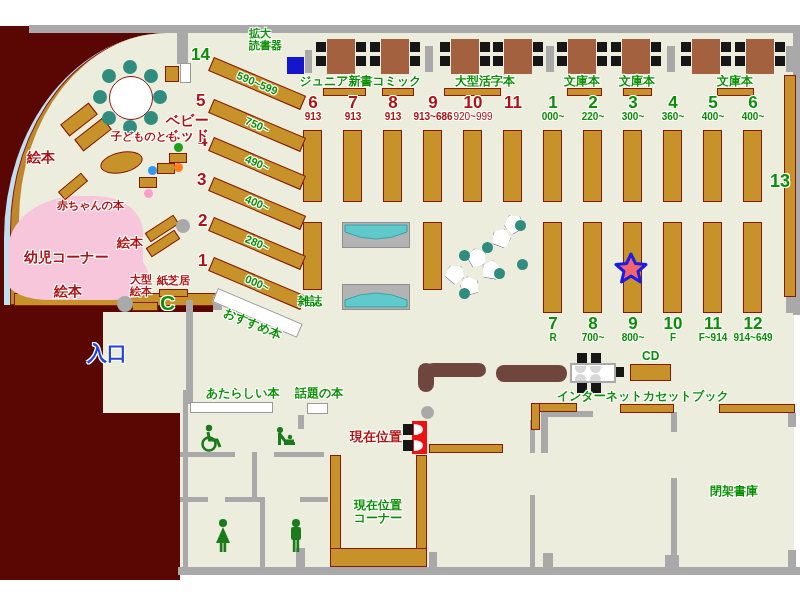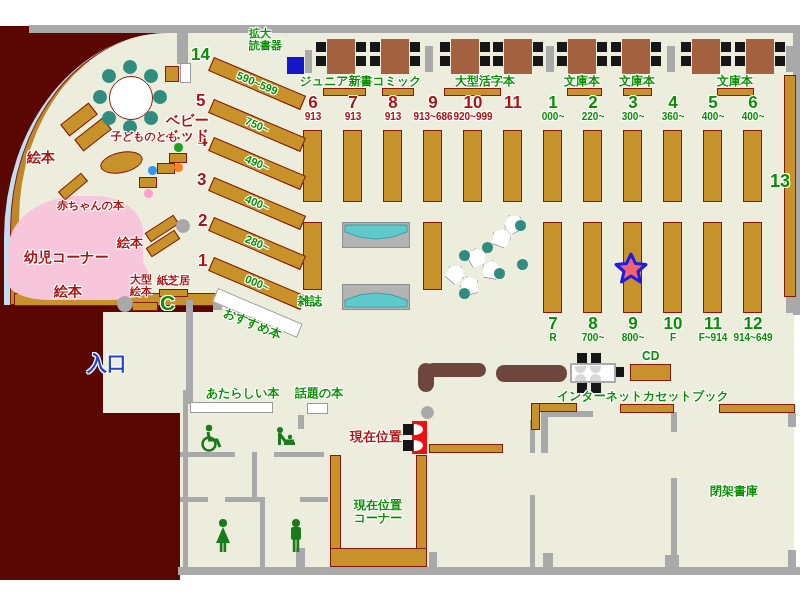--- a/index.html
+++ b/index.html
@@ -177,21 +177,21 @@
         <span class="rng" style="display: block; font-weight: bold;">913</span>
       </div>
       <div class="shelf" style="left: 423px; top: 130px; width: 19px; height: 72px;"></div>
       <div class="colhead r" style="left: 410px; top: 94px; text-shadow: rgb(255, 255, 255) -1px -1px 0px, rgb(255, 255, 255) 1px -1px 0px, rgb(255, 255, 255) -1px 1px 0px, rgb(255, 255, 255) 1px 1px 0px;">
         <span class="num lbl-in" style="display: block; font-weight: bold;">9</span>
         <span class="rng" style="display: block; font-weight: bold;">913~686</span>
       </div>
       <div class="shelf" style="left: 463px; top: 130px; width: 19px; height: 72px;"></div>
       <div class="colhead r" style="left: 450px; top: 94px; text-shadow: rgb(255, 255, 255) -1px -1px 0px, rgb(255, 255, 255) 1px -1px 0px, rgb(255, 255, 255) -1px 1px 0px, rgb(255, 255, 255) 1px 1px 0px;">
         <span class="num lbl-in" style="display: block; font-weight: bold;">10</span>
-        <span class="rng" style="display: block; font-weight: bold;">920~999</span>
+        <span class="rng" style="display: block; font-weight: normal;">920~999</span>
       </div>
       <div class="shelf" style="left: 503px; top: 130px; width: 19px; height: 72px;"></div>
       <div class="colhead r" style="left: 490px; top: 94px; text-shadow: rgb(255, 255, 255) -1px -1px 0px, rgb(255, 255, 255) 1px -1px 0px, rgb(255, 255, 255) -1px 1px 0px, rgb(255, 255, 255) 1px 1px 0px;">
         <span class="num lbl-in" style="display: block; font-weight: bold;">11</span>
         <span class="rng" style="display: block; font-weight: bold;"></span>
       </div>
       <div class="shelf" style="left: 543px; top: 130px; width: 19px; height: 72px;"></div>
       <div class="colhead g" style="left: 530px; top: 94px; text-shadow: rgb(255, 255, 255) -1px -1px 0px, rgb(255, 255, 255) 1px -1px 0px, rgb(255, 255, 255) -1px 1px 0px, rgb(255, 255, 255) 1px 1px 0px;">
         <span class="num lbl-in" style="display: block; font-weight: bold;">1</span>
         <span class="rng" style="display: block; font-weight: bold;">000~</span>
@@ -391,21 +391,21 @@
   <div class="lbl r f11" style="left:111px;top:131px">子どものとも</div>
   <div class="lbl r f14" style="left:27px;top:150px">絵本</div>
   <div class="lbl r f11" style="left:57px;top:200px">赤ちゃんの本</div>
   <div class="lbl r f14" style="left:24px;top:250px">幼児コーナー</div>
   <div class="lbl r f13" style="left:117px;top:236px">絵本</div>
   <div class="lbl r f14" style="left:54px;top:284px">絵本</div>
   <div class="lbl r f11" style="left:130px;top:274px;text-align:center">大型
 絵本</div>
   <div class="lbl r f11" style="left:157px;top:275px">紙芝居</div>
   <div class="lbl g" style="left:160px;top:292px;font-size:21px;font-weight:900">C</div>
-  <div class="lbl b f20" style="left:87px;top:353px">入口</div>
+  <div class="lbl b f20" style="left:87px;top:343px">入口</div>
   <div class="lbl g f12" style="left:298px;top:295px">雑誌</div>
   <div class="lbl g" style="left:770px;top:172px;font-size:18px">13</div>
   <div class="lbl g f12" style="left:206px;top:387px">あたらしい本</div>
   <div class="lbl g f12" style="left:295px;top:387px">話題の本</div>
   <div class="lbl r f13" style="left:350px;top:430px">現在位置</div>
   <div class="lbl g f12" style="left:557px;top:390px">インターネット</div>
   <div class="lbl g f12" style="left:642px;top:350px">CD</div>
   <div class="lbl g f12" style="left:643px;top:390px">カセットブック</div>
   <div class="lbl g f12" style="left:710px;top:485px">閉架書庫</div>
   <div class="lbl g f12" style="left:352px;top:499px;text-align:center;width:52px">現在位置

